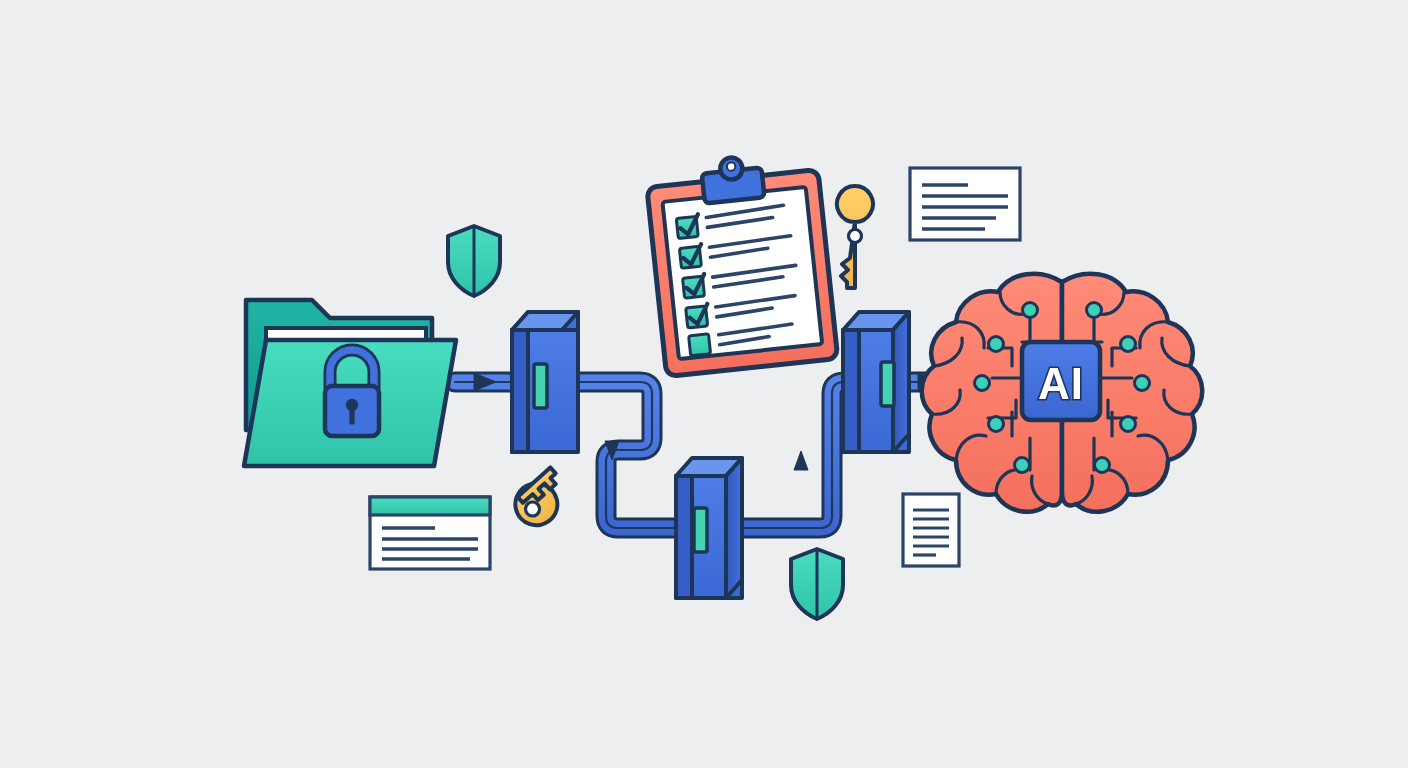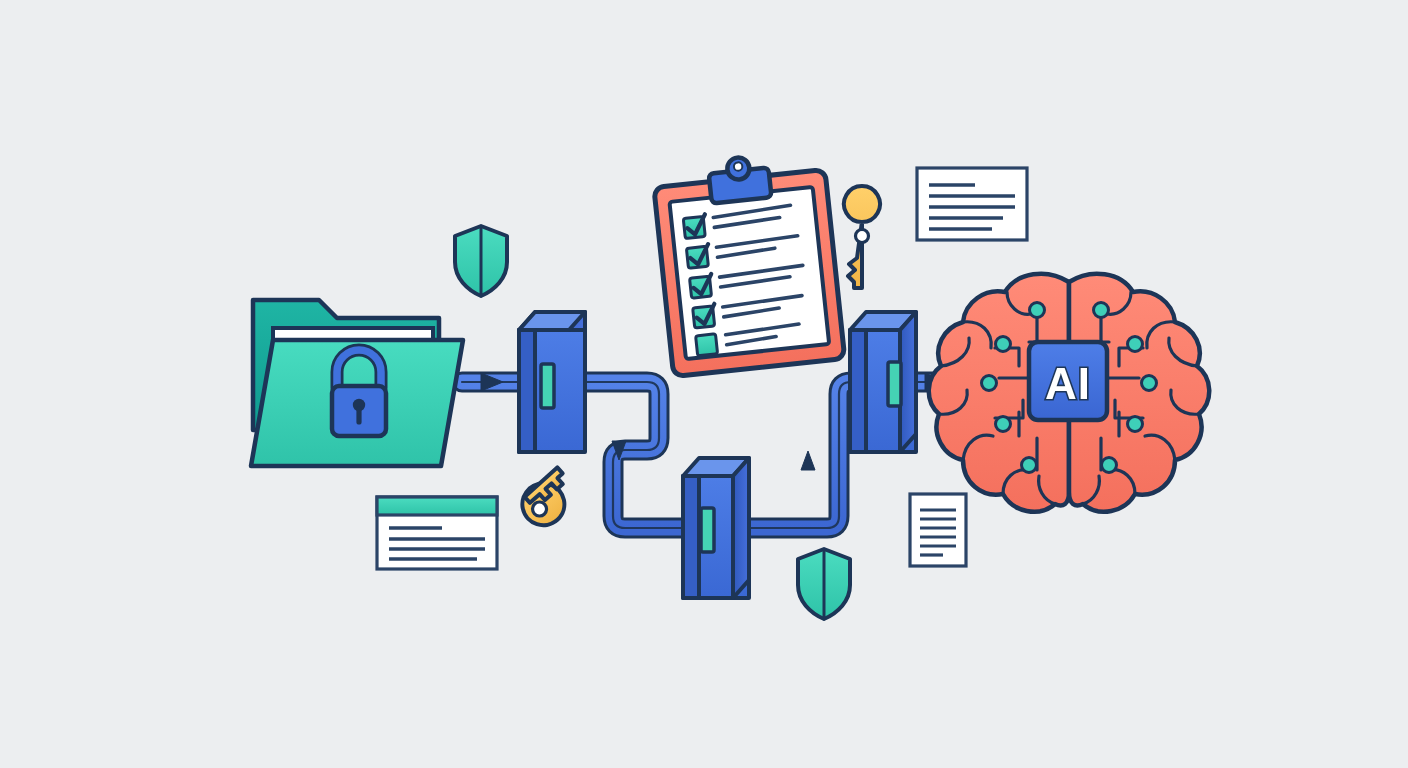--- a/index.html
+++ b/index.html
@@ -4,21 +4,21 @@
 <title>Secure Data Pipeline to AI</title>
 <style>
   html,body{margin:0;padding:0;}
   body{
     width:1408px;height:768px;
     background:#eceef0;
     font-family:"Liberation Sans", sans-serif;
     overflow:hidden;
     position:relative;
   }
-  #stage{position:absolute;inset:0;padding-left:7px;}
+  #stage{position:absolute;inset:0;}
   svg#scene{display:block;width:1408px;height:768px;}
   .ai-label{
     font-family:"Liberation Sans", sans-serif;
     font-weight:bold;
     font-size:44px;
     fill:#ffffff;
     stroke:#1d3557;
     stroke-width:3.2;
     paint-order:stroke fill;
     letter-spacing:1px;

